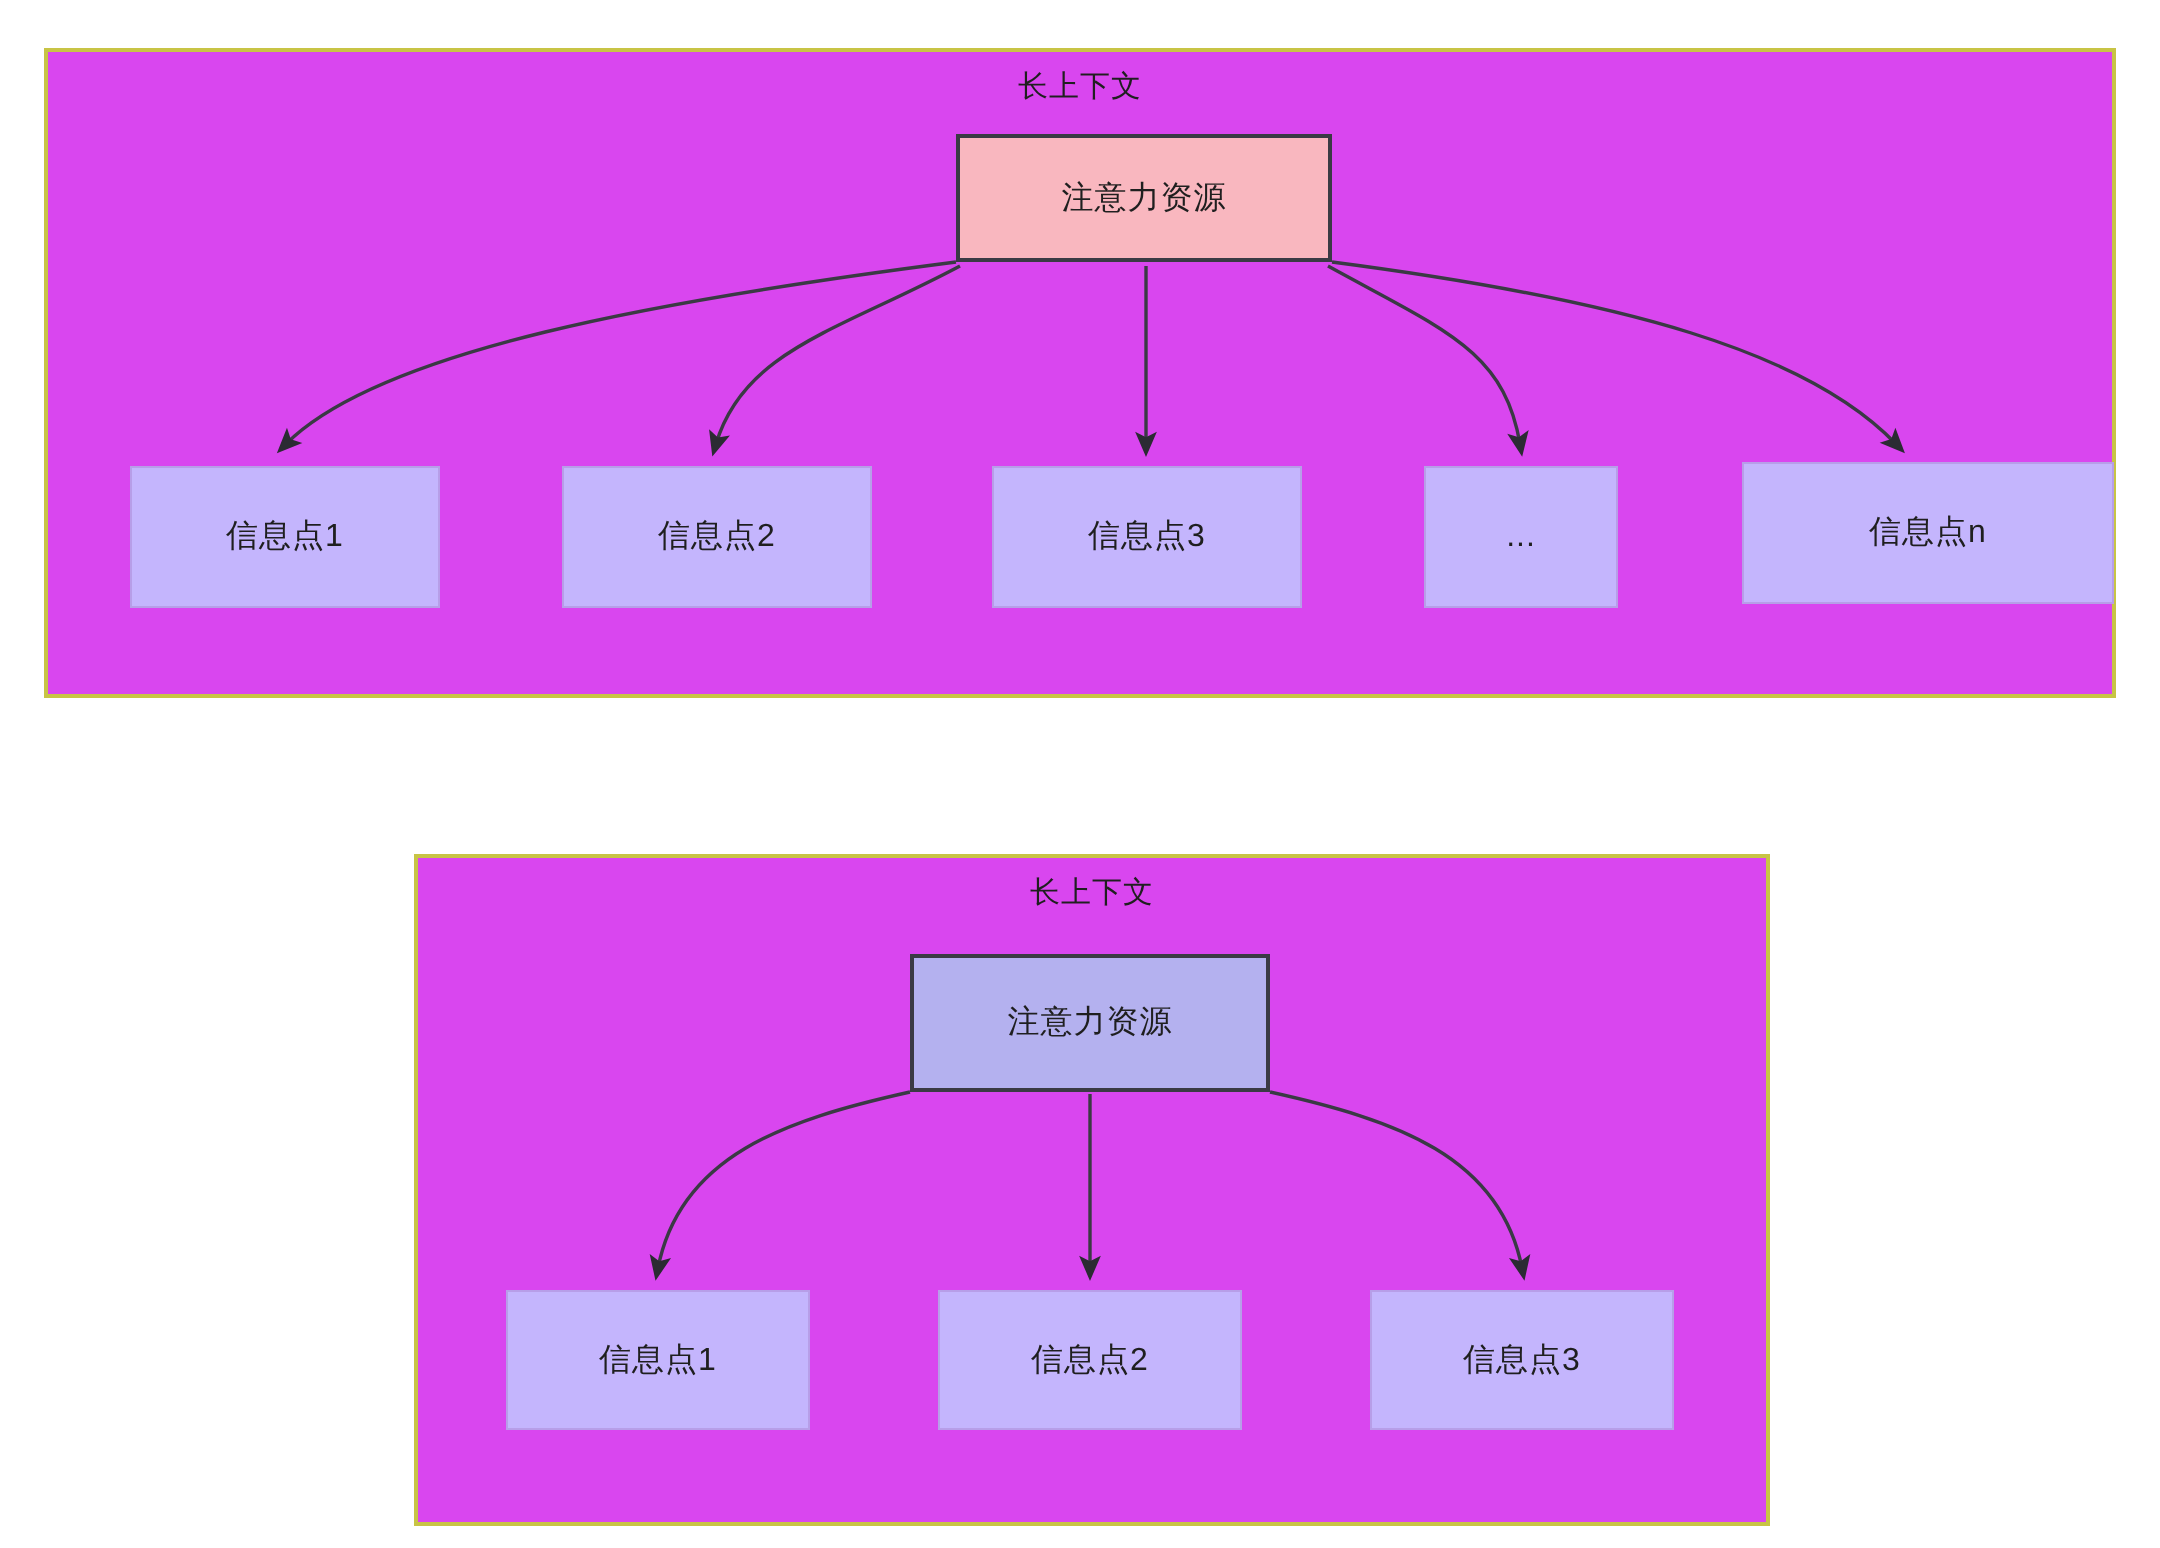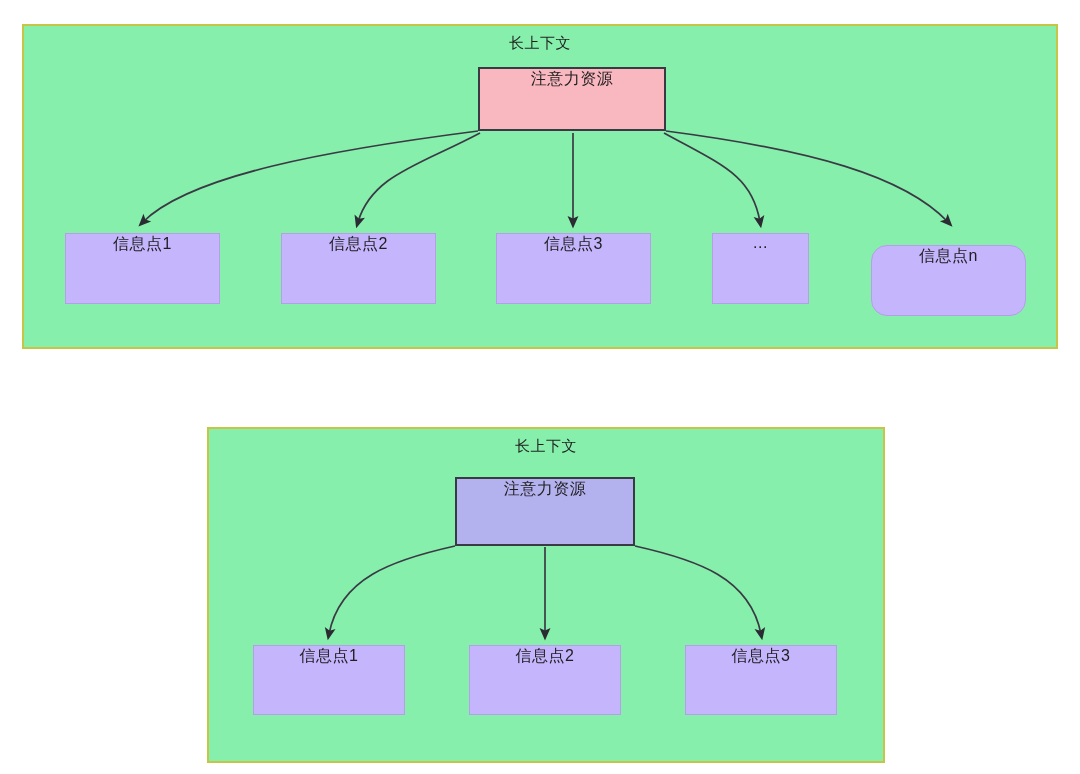--- a/index.html
+++ b/index.html
@@ -15,21 +15,21 @@
     overflow: hidden;
   }
   #canvas {
     position: absolute;
     left: 0; top: 0;
     width: 1080px;
     height: 774px;
   }
   .panel {
     position: absolute;
-    background: #86efac;
+    background: #d946ef;
     border: 2px solid #C8C445;
     box-sizing: border-box;
   }
   #panel-long {
     left: 22px; top: 24px;
     width: 1036px; height: 325px;
   }
   #panel-short {
     left: 207px; top: 427px;
     width: 678px; height: 336px;
@@ -40,20 +40,21 @@
     left: 0; right: 0;
     text-align: center;
     font-size: 15px;
     color: #1f1f1f;
     letter-spacing: 0.5px;
   }
   .node {
     position: absolute;
     box-sizing: border-box;
     display: flex;
+    align-items: center;
     justify-content: center;
     font-size: 16px;
     color: #1f1f1f;
     letter-spacing: 0.5px;
   }
   .node-root-long {
     background: #F9B7BF;
     border: 2.5px solid #3A3A44;
   }
   .node-root-short {
@@ -118,21 +119,21 @@
   </div>
   <div class="node node-leaf" style="left:281px; top:233px; width:155px; height:71px;">
     <span>信息点2</span>
   </div>
   <div class="node node-leaf" style="left:496px; top:233px; width:155px; height:71px;">
     <span>信息点3</span>
   </div>
   <div class="node node-leaf" style="left:712px; top:233px; width:97px; height:71px;">
     <span>...</span>
   </div>
-  <div class="node node-leaf" style="left:871px; top:245px; width:155px; height:71px;border-radius:16px;">
+  <div class="node node-leaf" style="left:871px; top:231px; width:186px; height:71px;">
     <span>信息点n</span>
   </div>
 
   <div class="node node-root-short" style="left:455px; top:477px; width:180px; height:69px;">
     <span>注意力资源</span>
   </div>
 
   <div class="node node-leaf" style="left:253px; top:645px; width:152px; height:70px;">
     <span>信息点1</span>
   </div>

